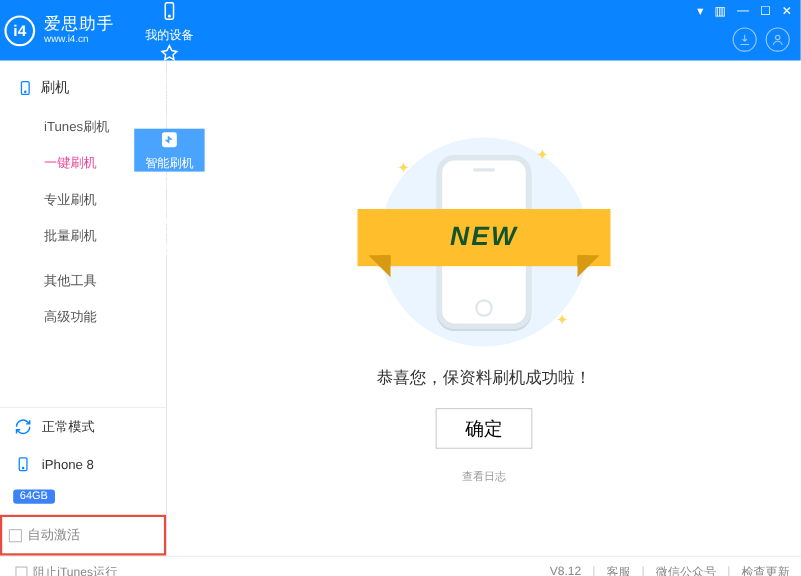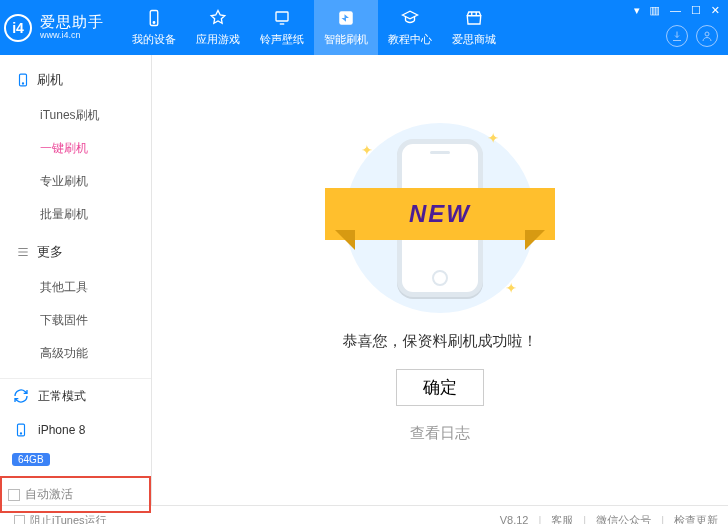--- a/index.html
+++ b/index.html
@@ -5,21 +5,21 @@
 * { margin: 0; padding: 0; box-sizing: border-box; font-family: "Microsoft YaHei", Arial, sans-serif; }
 body { width: 728px; height: 524px; background: #fff; overflow: hidden; font-size: 12px; color: #333; }
 
 .header { background: #0a84ff; height: 55px; display: flex; align-items: center; color: #fff; position: relative; }
 .logo { display: flex; align-items: center; padding: 0 18px 0 4px; height: 100%; }
 .logo-badge { width: 28px; height: 28px; border: 2px solid #fff; border-radius: 50%; display: flex; align-items: center; justify-content: center; font-weight: bold; font-size: 14px; margin-right: 8px; }
 .logo-text { line-height: 1.1; }
 .logo-text .cn { font-size: 15px; font-weight: 500; letter-spacing: 1px; }
 .logo-text .url { font-size: 9px; opacity: .9; }
 
-.nav { display: flex; height: 100%; }
+.nav { display: flex; height: 100%; flex-direction: column; }
 .nav-item { width: 64px; display: flex; flex-direction: column; align-items: center; justify-content: center; gap: 4px; cursor: pointer; font-size: 11px; }
 .nav-item.active { background: #4aa3ff; }
 .nav-item .icon { width: 20px; height: 20px; display: flex; align-items: center; justify-content: center; }
 
 .header-right { position: absolute; right: 8px; top: 4px; display: flex; gap: 10px; font-size: 11px; }
 .header-right2 { position: absolute; right: 10px; bottom: 8px; display: flex; gap: 8px; align-items: center; }
 .circle-btn { width: 22px; height: 22px; border: 1.5px solid #9dcaff; border-radius: 50%; display: flex; align-items: center; justify-content: center; color: #9dcaff; cursor: pointer; }
 
 .body { display: flex; height: 450px; }
 
@@ -38,30 +38,30 @@
 .sf-checks { border: 2px solid #e74c3c; padding: 8px 6px; display: flex; gap: 12px; font-size: 12px; color: #888; }
 .chk { display: flex; align-items: center; gap: 5px; }
 .chk .box { width: 12px; height: 12px; border: 1px solid #bbb; }
 
 .main { flex: 1; display: flex; flex-direction: column; align-items: center; justify-content: center; background: #fff; }
 .hero { position: relative; width: 210px; height: 200px; margin-bottom: 14px; display: flex; align-items: center; justify-content: center; }
 .hero .bgcircle { position: absolute; width: 190px; height: 190px; border-radius: 50%; background: #eaf5ff; }
 .hero .phone { position: relative; width: 86px; height: 158px; background: #fff; border: 5px solid #dfe7ee; border-radius: 16px; box-shadow: 0 2px 0 #cfd8e0; }
 .hero .phone::before { content: ""; position: absolute; top: 7px; left: 50%; transform: translateX(-50%); width: 20px; height: 3px; background: #dfe7ee; border-radius: 2px; }
 .hero .phone::after { content: ""; position: absolute; bottom: 6px; left: 50%; transform: translateX(-50%); width: 12px; height: 12px; border: 2px solid #dfe7ee; border-radius: 50%; }
-.hero .banner { position: absolute; top: 70px; left: -10px; right: -10px; height: 52px; background: #ffbf2d; display: flex; align-items: center; justify-content: center; color: #4c1d95; font-weight: 800; font-size: 24px; letter-spacing: 2px; font-style: italic; }
+.hero .banner { position: absolute; top: 70px; left: -10px; right: -10px; height: 52px; background: #ffbf2d; display: flex; align-items: center; justify-content: center; color: #14532d; font-weight: 800; font-size: 24px; letter-spacing: 2px; font-style: italic; }
 .hero .banner::before, .hero .banner::after { content: ""; position: absolute; bottom: -10px; width: 0; height: 0; border: 10px solid transparent; }
 .hero .banner::before { left: 10px; border-top-color: #d79a12; border-right-color: #d79a12; }
 .hero .banner::after { right: 10px; border-top-color: #d79a12; border-left-color: #d79a12; }
 .hero .spark { position: absolute; color: #ffd860; font-size: 14px; }
 .hero .s1 { top: 24px; left: 26px; } .hero .s2 { top: 12px; right: 46px; } .hero .s3 { bottom: 22px; right: 28px; }
 
 .success-text { font-size: 15px; color: #333; margin-bottom: 18px; }
 .ok-btn { padding: 6px 26px; border: 1px solid #ccc; background: #fff; cursor: pointer; font-size: 17px; margin-bottom: 18px; }
-.log-link { font-size: 15px; color: #999; cursor: pointer; }
+.log-link { font-size: 10px; color: #999; cursor: pointer; }
 
 .footer { height: 19px; border-top: 1px solid #e5e5e5; display: flex; align-items: center; font-size: 11px; color: #888; padding: 10px 10px 0 14px; gap: 28px; }
 .footer .chk .box { width: 11px; height: 11px; }
 .footer .right { margin-left: auto; display: flex; gap: 10px; align-items: center; }
 .footer .sep { color: #ccc; }
 
 svg { display: block; }
 </style>
 </head>
 <body>
@@ -163,30 +163,21 @@
               </svg>
             </span>
             <span>刷机</span>
           </div>
           <div class="side-item">iTunes刷机</div>
           <div class="side-item active">一键刷机</div>
           <div class="side-item">专业刷机</div>
           <div class="side-item">批量刷机</div>
         </div>
         <div class="side-section">
-          <div class="side-head">
-            <span class="hicon">
-              <svg width="14" height="14" viewBox="0 0 24 24" fill="none" stroke="#888" stroke-width="2">
-                <path d="M4 6h16M4 12h16M4 18h16"></path>
-              </svg>
-            </span>
-            <span>更多</span>
-          </div>
           <div class="side-item">其他工具</div>
-          <div class="side-item">下载固件</div>
           <div class="side-item">高级功能</div>
         </div>
       </div>
     <div class="spacer"></div>
     <div class="side-footer">
       <div class="sf-row">
         <div class="sicon">
           <svg width="16" height="16" viewBox="0 0 24 24" fill="none" stroke="#0a84ff" stroke-width="2">
               <path d="M3 12a9 9 0 0 1 15-6.7L21 8M21 3v5h-5M21 12a9 9 0 0 1-15 6.7L3 16M3 21v-5h5"></path>
             </svg>

